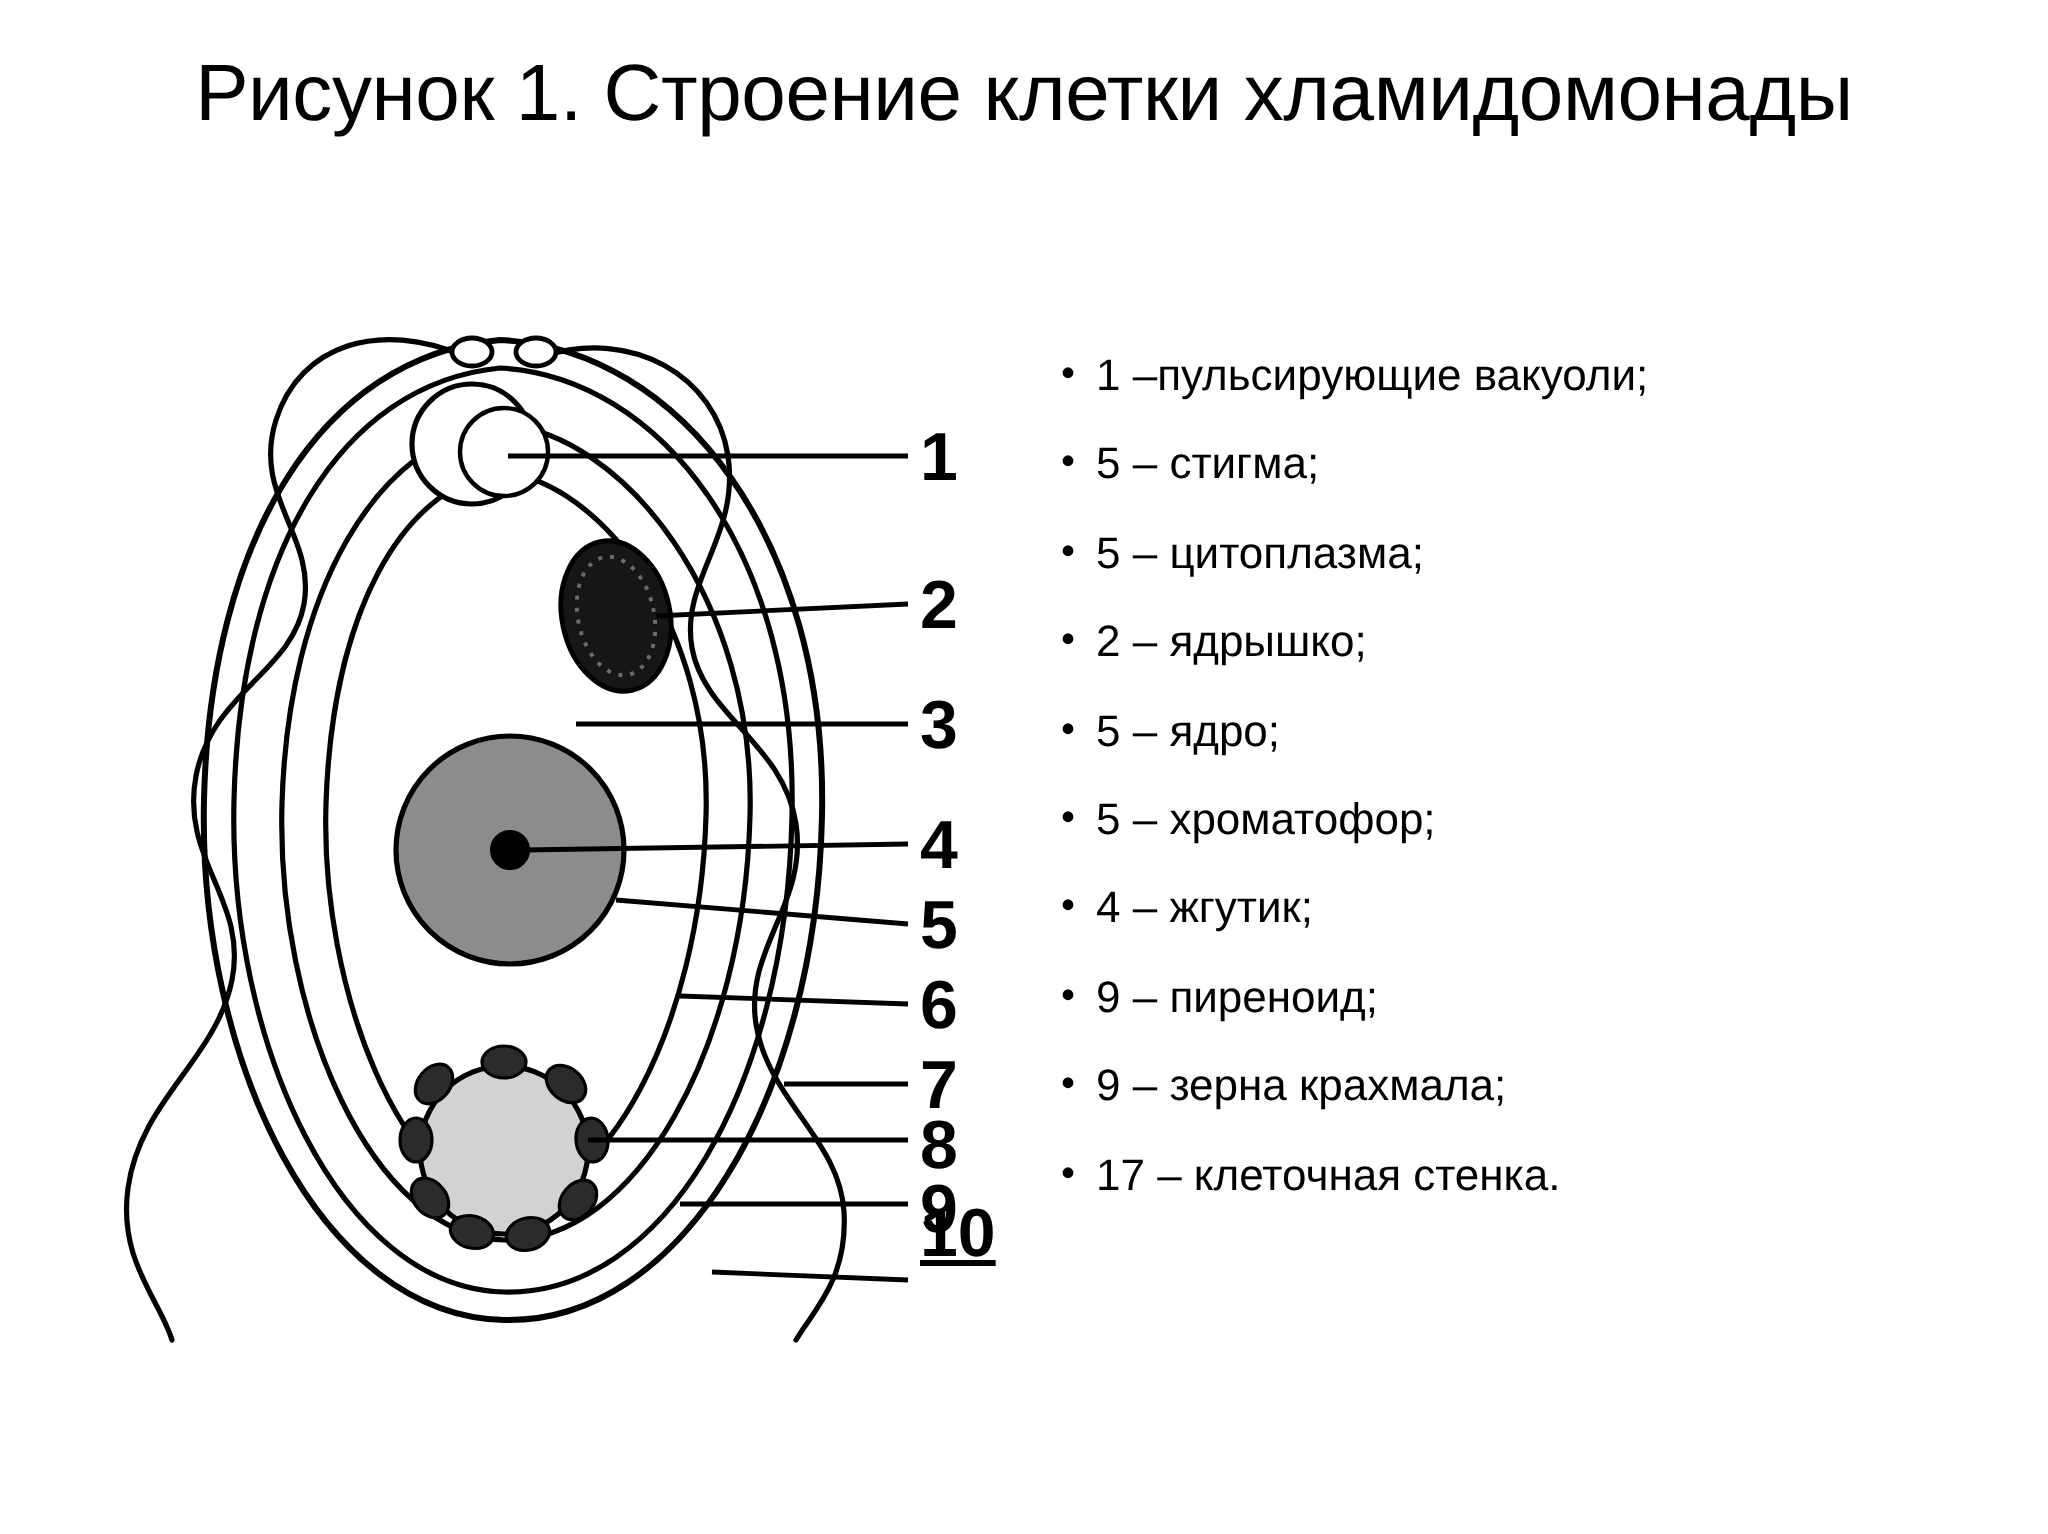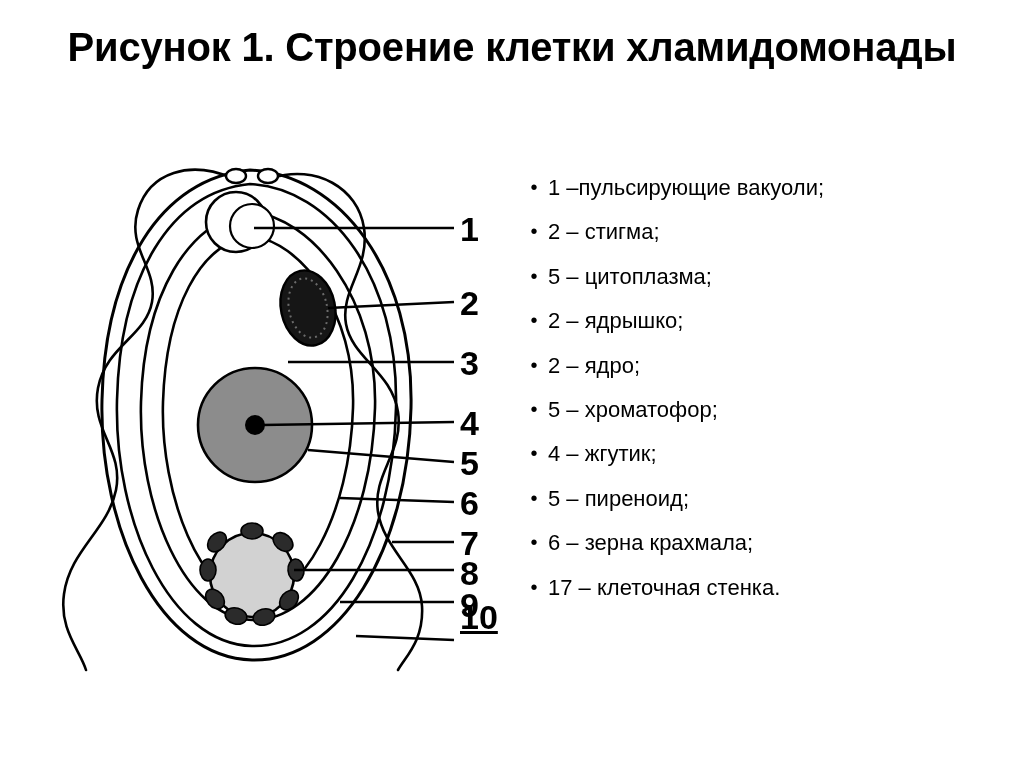--- a/index.html
+++ b/index.html
@@ -20,21 +20,21 @@
     width: 1024px;
     height: 767px;
   }
   #title {
     position: absolute;
     left: 60px;
     top: 22px;
     width: 904px;
     text-align: center;
     font-size: 40px;
-    font-weight: bold;
+    font-weight: normal;
     line-height: 1.28;
     letter-spacing: -0.2px;
   }
   #figure {
     position: absolute;
     left: 40px;
     top: 150px;
     width: 480px;
     height: 560px;
   }
@@ -140,49 +140,49 @@
     <div class="num-label" style="left:420px; top:450px;text-decoration:underline;">10</div>
   </div>
 
   <div id="legend">
     <div class="legend-item">
       <span class="bullet">•</span>
       <span class="legend-text">1 –пульсирующие вакуоли;</span>
     </div>
     <div class="legend-item">
       <span class="bullet">•</span>
-      <span class="legend-text">2 – стигма;</span>
+      <span class="legend-text">5 – стигма;</span>
     </div>
     <div class="legend-item">
       <span class="bullet">•</span>
       <span class="legend-text">5 – цитоплазма;</span>
     </div>
     <div class="legend-item">
       <span class="bullet">•</span>
       <span class="legend-text">2 – ядрышко;</span>
     </div>
     <div class="legend-item">
       <span class="bullet">•</span>
-      <span class="legend-text">2 – ядро;</span>
+      <span class="legend-text">5 – ядро;</span>
     </div>
     <div class="legend-item">
       <span class="bullet">•</span>
       <span class="legend-text">5 – хроматофор;</span>
     </div>
     <div class="legend-item">
       <span class="bullet">•</span>
       <span class="legend-text">4 – жгутик;</span>
     </div>
     <div class="legend-item">
       <span class="bullet">•</span>
-      <span class="legend-text">5 – пиреноид;</span>
+      <span class="legend-text">9 – пиреноид;</span>
     </div>
     <div class="legend-item">
       <span class="bullet">•</span>
-      <span class="legend-text">6 – зерна крахмала;</span>
+      <span class="legend-text">9 – зерна крахмала;</span>
     </div>
     <div class="legend-item">
       <span class="bullet">•</span>
       <span class="legend-text">17 – клеточная стенка.</span>
     </div>
   </div>
 
 </div>
 
 </body></html>

